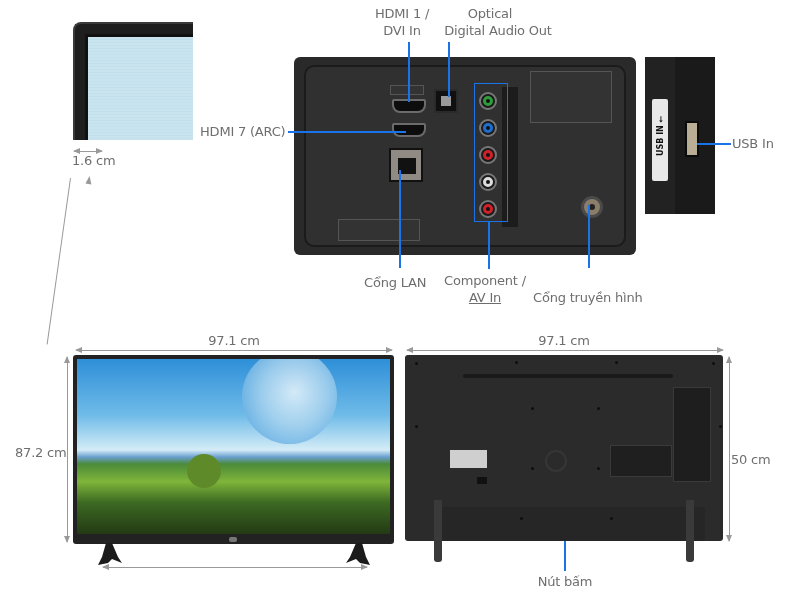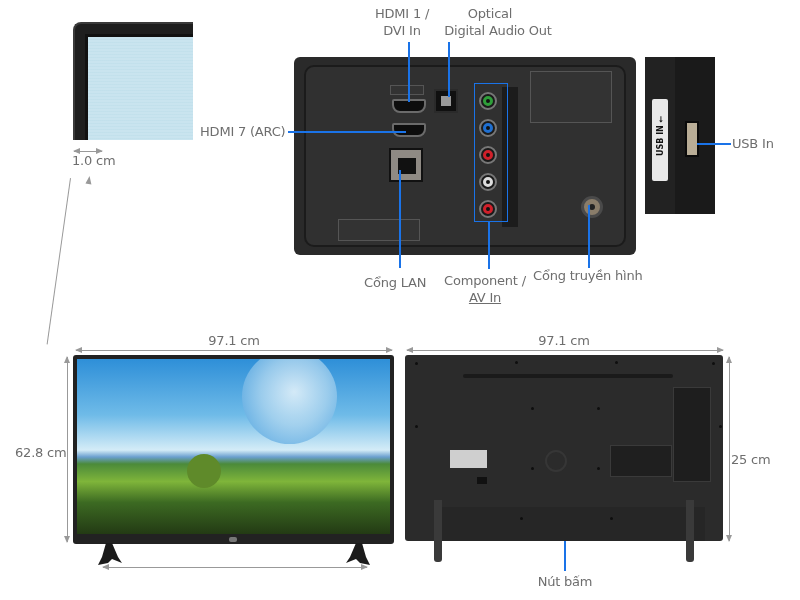--- a/index.html
+++ b/index.html
@@ -71,21 +71,21 @@
   </style>
 </head>
 <body>
 
 <div id="bezel" class="abs">
   <div class="inner">
     <div class="screen"></div>
   </div>
 </div>
 <div class="arrow-h" style="left:74px; top:151px; width:28px;"></div>
-<div class="lbl" style="left:72px; top:153px;">1.0 cm</div>
+<div class="lbl" style="left:72px; top:153px;">1.6 cm</div>
 
 <div class="abs" style="left:70px; top:178px; width:1px; height:168px; background:#999; transform-origin: top left; transform: rotate(8deg);"></div>
 <div class="abs" style="left:86px; top:176px; width:0; height:0; border-left:3.5px solid transparent; border-right:3.5px solid transparent; border-bottom:8px solid #999; transform: rotate(8deg);"></div>
 
 <div id="panel" class="abs">
   <div class="recess"></div>
   <div class="printed" style="left:96px; top:28px; width:34px; height:10px;"></div>
   <div class="hdmi" style="left:98px; top:42px;"></div>
   <div class="hdmi" style="left:98px; top:66px;"></div>
   <div class="optical" style="left:140px; top:32px;"></div>
@@ -125,37 +125,37 @@
 <div class="bl" style="left:288px; top:131px; width:118px; height:1.5px;"></div>
 
 <div class="bl" style="left:399px; top:170px; width:1.5px; height:98px;"></div>
 <div class="lbl" style="left:364px; top:275px;">Cổng LAN</div>
 
 <div class="bl" style="left:488px; top:222px; width:1.5px; height:47px;"></div>
 <div class="lbl c" style="left:438px; top:273px; width:94px;">Component /</div>
 <div class="lbl c" style="left:438px; top:290px; width:94px;text-decoration:underline;">AV In</div>
 
 <div class="bl" style="left:588px; top:205px; width:1.5px; height:63px;"></div>
-<div class="lbl" style="left:533px; top:268px;">Cổng truyền hình</div>
+<div class="lbl" style="left:533px; top:290px;">Cổng truyền hình</div>
 
 <div id="usbside" class="abs">
   <div class="edge"></div>
   <div class="tag">
       <span>USB IN ⭠</span>
     </div>
   <div class="port"></div>
 </div>
 <div class="bl" style="left:697px; top:143px; width:34px; height:1.5px;"></div>
 <div class="lbl" style="left:732px; top:136px;">USB In</div>
 
 <div class="arrow-h" style="left:76px; top:350px; width:316px;"></div>
 <div class="lbl c" style="left:184px; top:333px; width:100px;">97.1 cm</div>
 
 <div class="arrow-v" style="left:67px; top:357px; height:185px;"></div>
-<div class="lbl" style="left:15px; top:445px;">62.8 cm</div>
+<div class="lbl" style="left:15px; top:445px;">87.2 cm</div>
 
 <div id="tvfront" class="abs">
   <div class="screen">
     <div class="planet"></div>
     <div class="tree"></div>
   </div>
   <div class="logo"></div>
 </div>
 
 <svg class="abs" style="left:98px; top:543px;" width="24" height="22">
@@ -165,21 +165,21 @@
     <path d="M10 0 L16 0 L20 14 L24 22 L14 20 L10 16 L0 20 L4 14 Z" fill="#1b1b1b"></path>
   </svg>
 
 <div class="arrow-h" style="left:103px; top:567px; width:264px;"></div>
 <div class="lbl c" style="left:190px; top:602px; width:100px;">79 cm</div>
 
 <div class="arrow-h" style="left:407px; top:350px; width:316px;"></div>
 <div class="lbl c" style="left:514px; top:333px; width:100px;">97.1 cm</div>
 
 <div class="arrow-v" style="left:729px; top:357px; height:184px;"></div>
-<div class="lbl" style="left:731px; top:452px;">25 cm</div>
+<div class="lbl" style="left:731px; top:452px;">50 cm</div>
 
 <div id="tvrear" class="abs">
   <div class="topgroove"></div>
   <div class="lowerpanel"></div>
   <div class="sidebox"></div>
   <div class="portbox"></div>
   <div class="sticker"></div>
   <div class="power"></div>
   <div class="lg"></div>
   <div class="dot" style="left:10px; top:7px;"></div>

